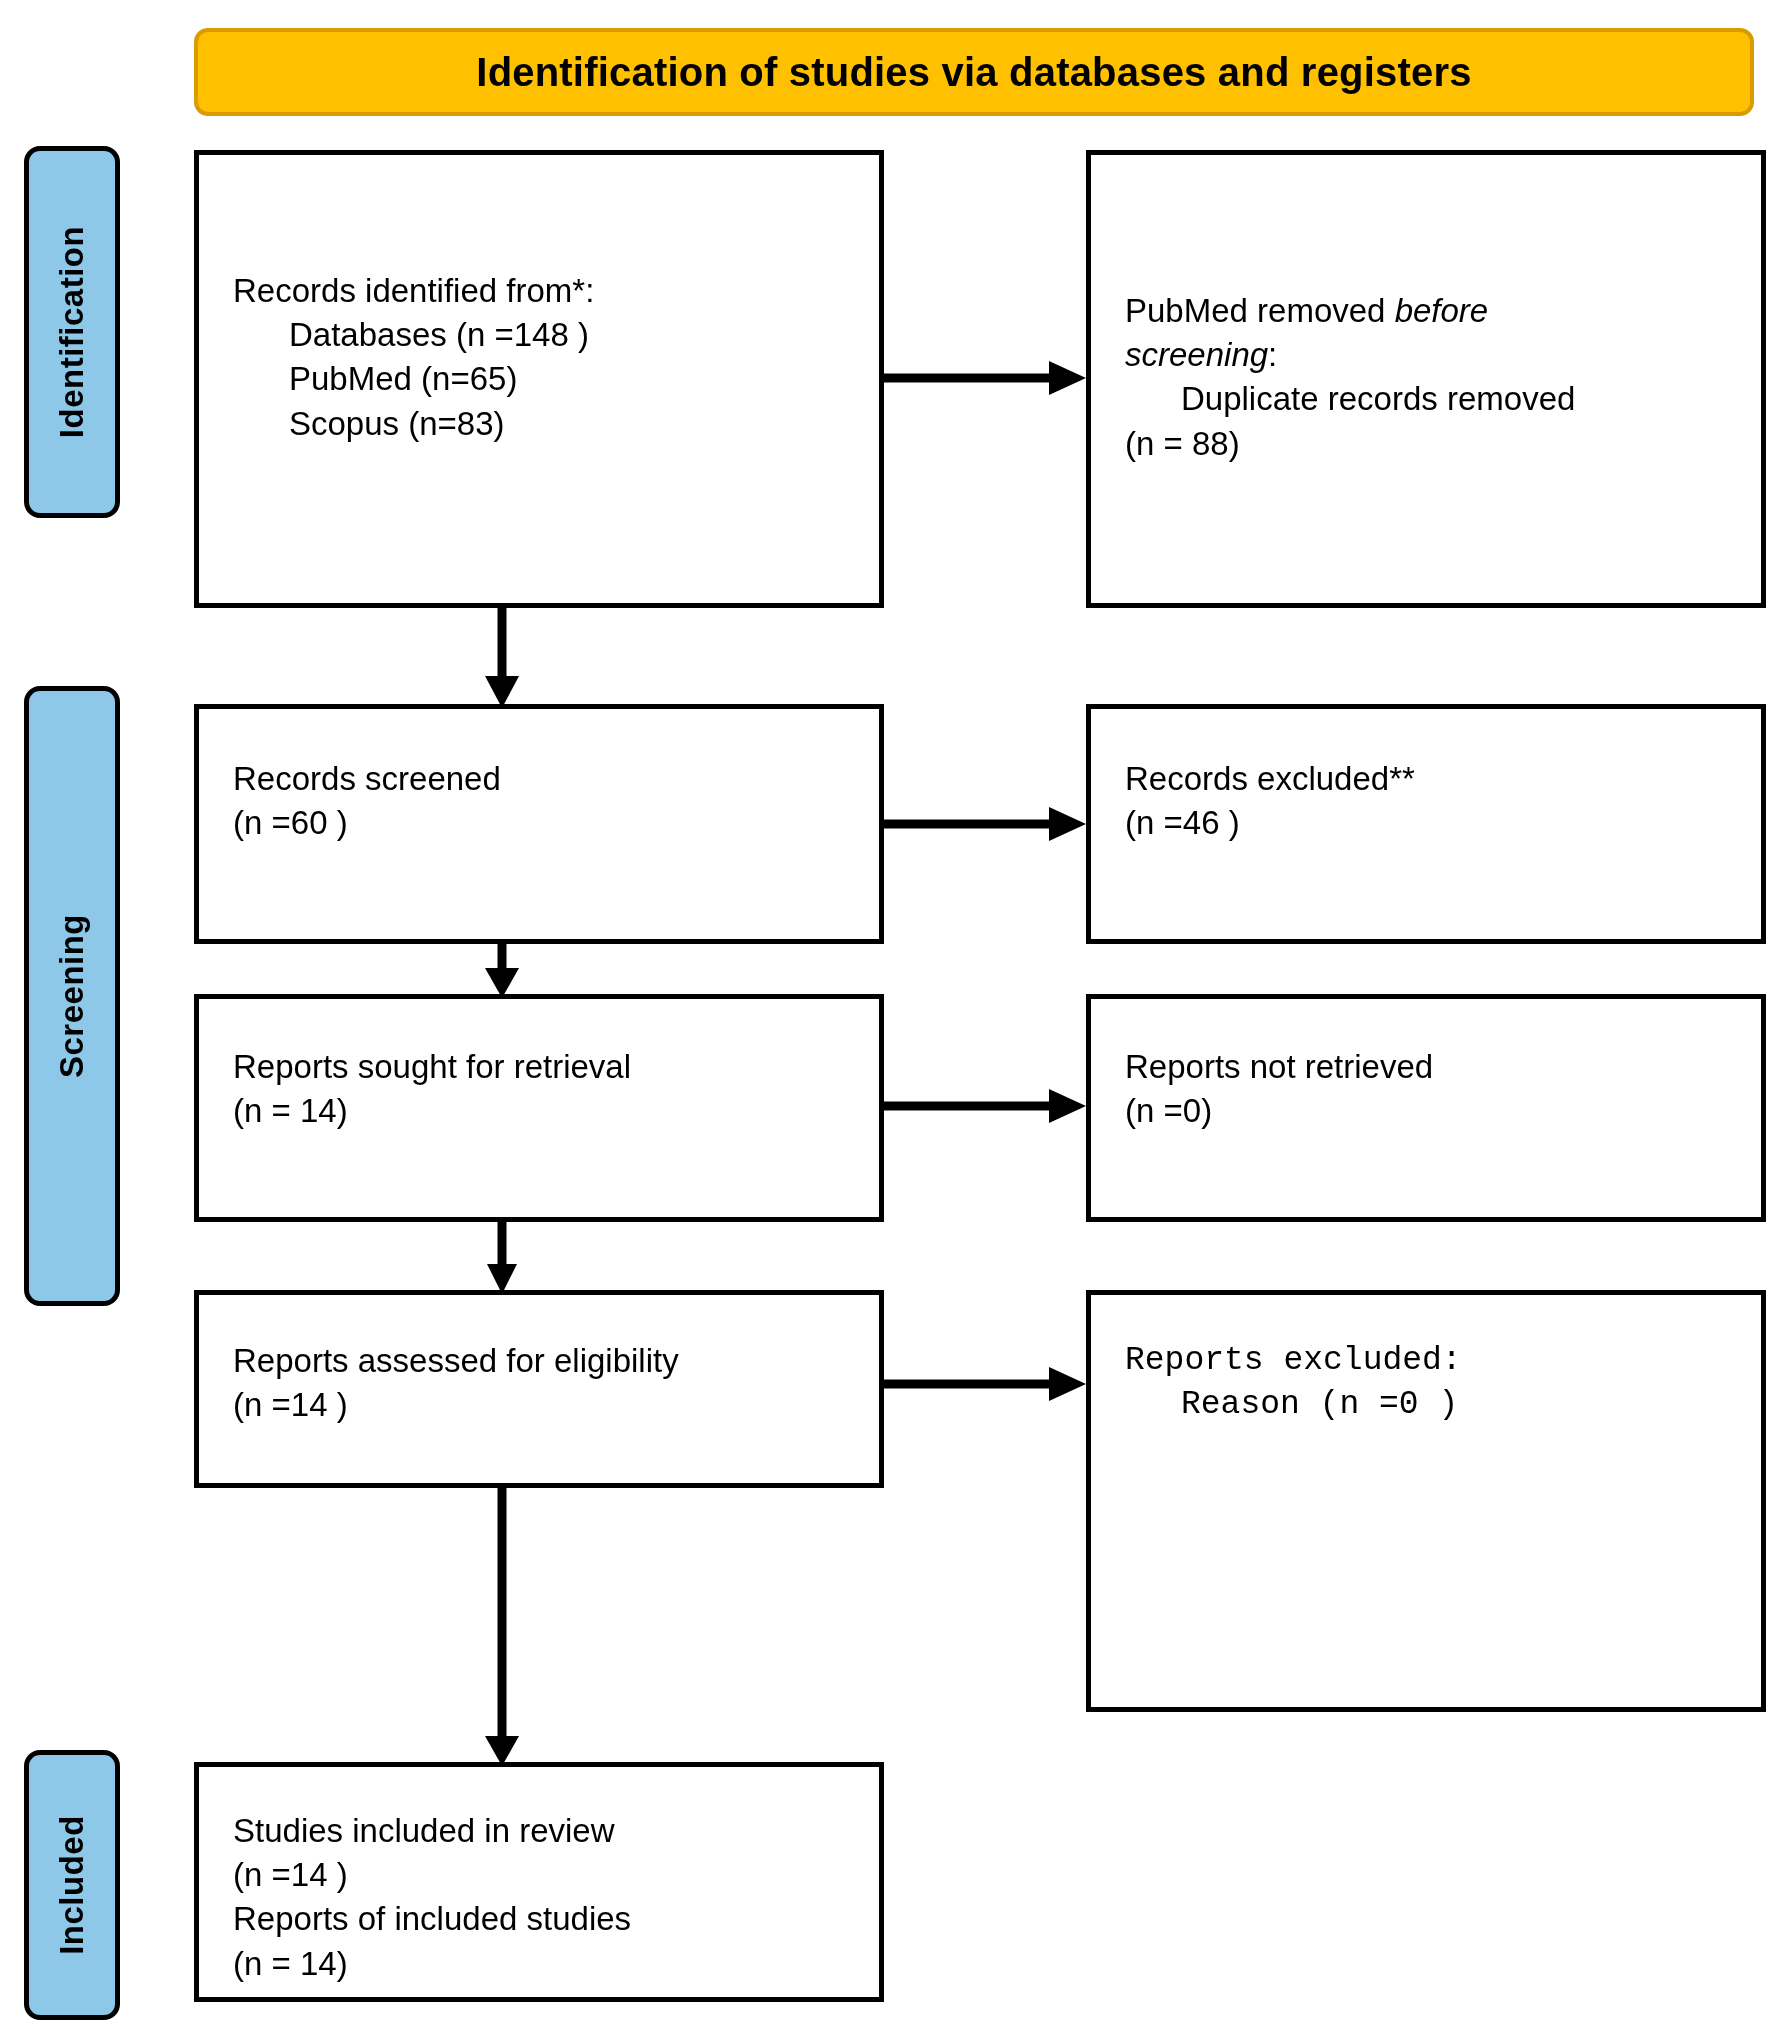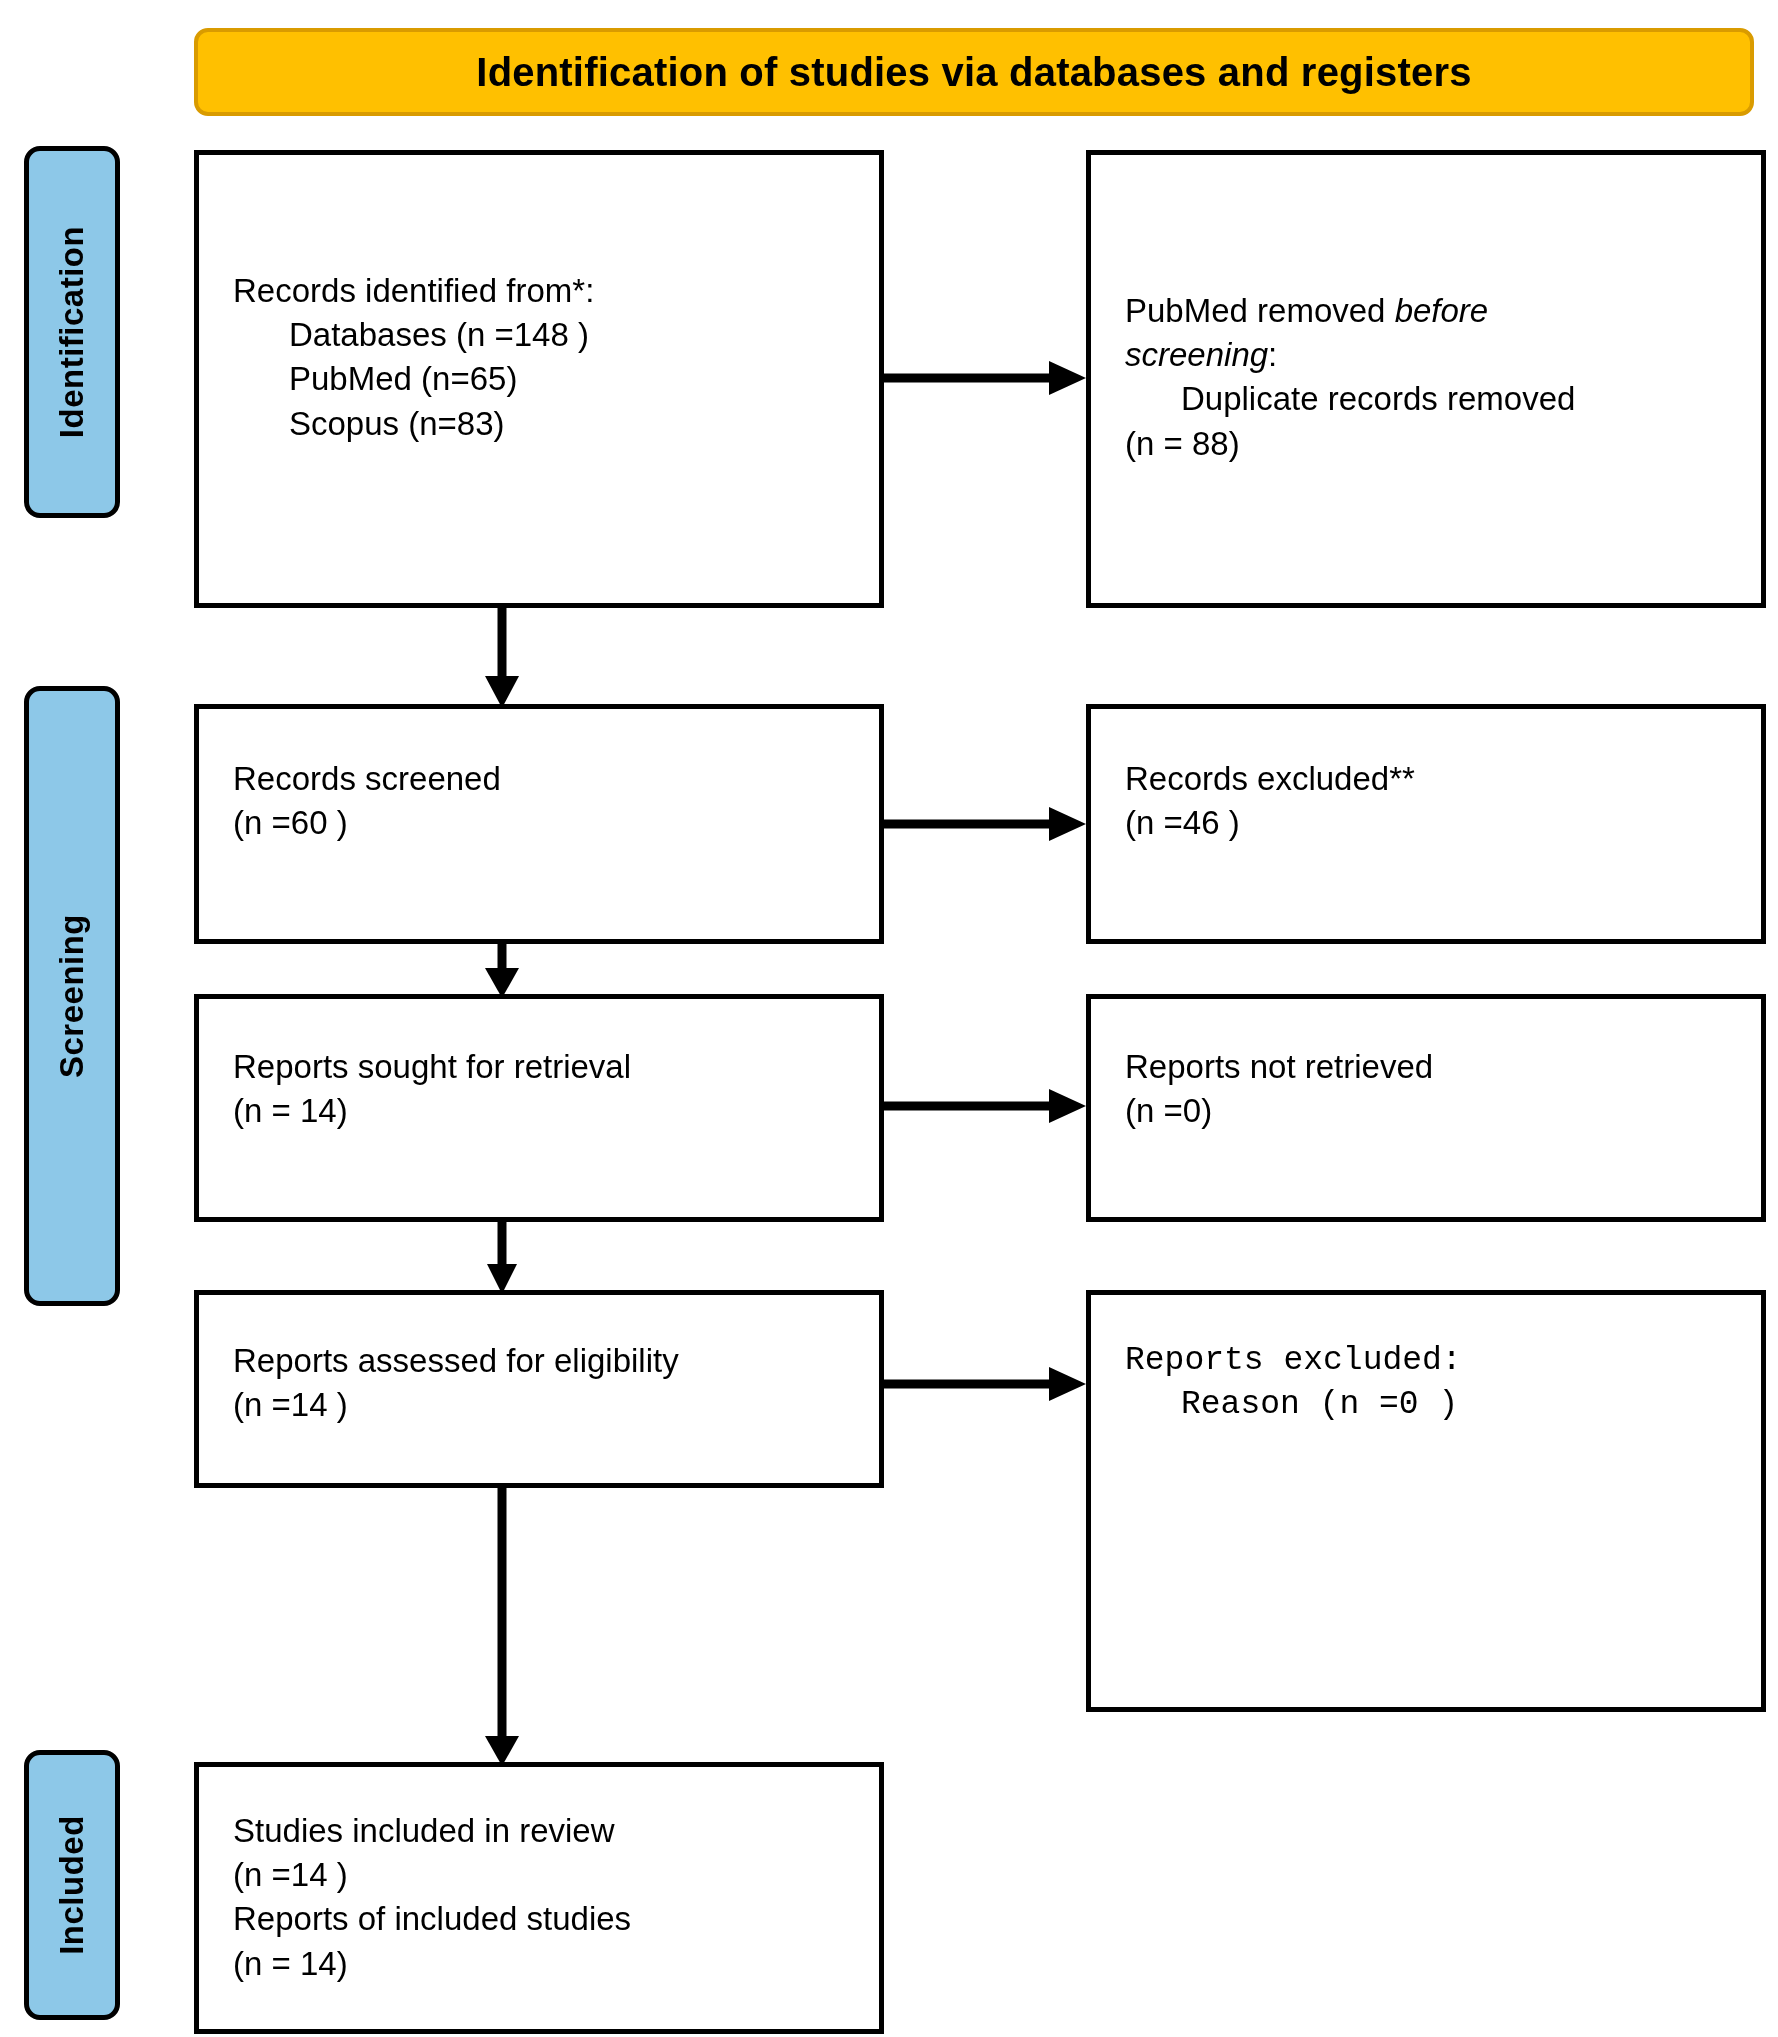--- a/index.html
+++ b/index.html
@@ -107,21 +107,21 @@
 
   
   #box-identified        { left: 194px; top: 150px;  width: 690px; height: 458px; }
   #box-removed           { left: 1086px; top: 150px; width: 680px; height: 458px; }
   #box-screened          { left: 194px; top: 704px;  width: 690px; height: 240px; }
   #box-excluded          { left: 1086px; top: 704px; width: 680px; height: 240px; }
   #box-sought            { left: 194px; top: 994px;  width: 690px; height: 228px; }
   #box-not-retrieved     { left: 1086px; top: 994px; width: 680px; height: 228px; padding-left: 8px; }
   #box-assessed          { left: 194px; top: 1290px; width: 690px; height: 198px; }
   #box-reports-excluded  { left: 1086px; top: 1290px; width: 680px; height: 422px; }
-  #box-included          { left: 194px; top: 1762px; width: 690px; height: 272px; text-decoration: underline; }
+  #box-included          { left: 194px; top: 1762px; width: 690px; height: 240px; text-decoration: underline; }
 
   
   #box-identified  .box-text       { top: 114px; }
   #box-removed     .box-text       { top: 134px; }
   #box-screened    .box-text       { top: 48px; }
   #box-excluded    .box-text       { top: 48px; }
   #box-sought      .box-text       { top: 46px; }
   #box-not-retrieved .box-text     { top: 46px; }
   #box-assessed    .box-text       { top: 44px; }
   #box-reports-excluded .box-text  { top: 44px; font-family: Liberation Mono, monospace; }

